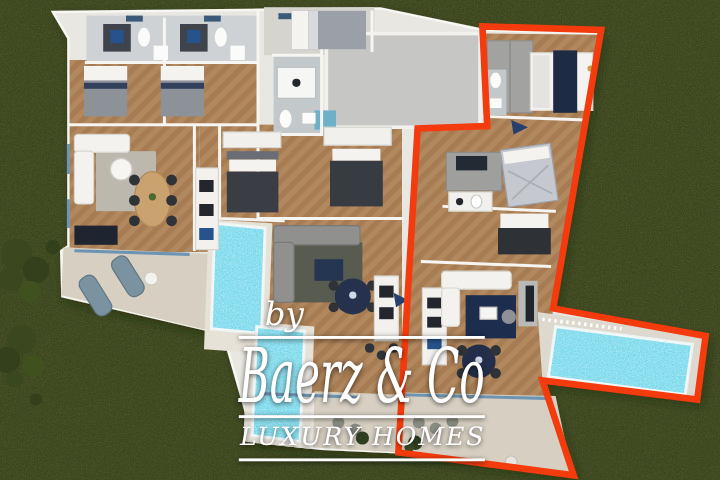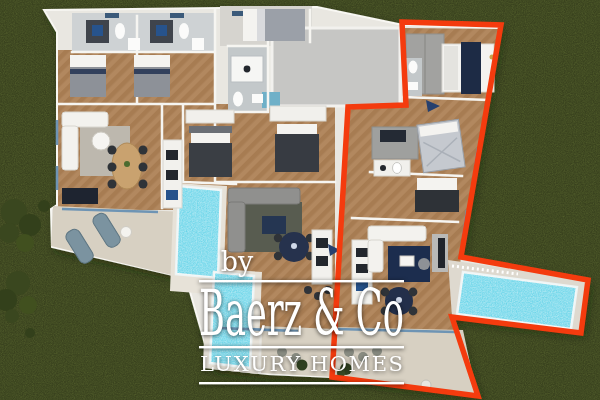--- a/index.html
+++ b/index.html
@@ -1,16 +1,16 @@
 <!DOCTYPE html>
 <html><head>
 <meta charset="utf-8">
 <style>
   html,body{margin:0;padding:0;background:#40491f;}
-  .stage{width:600px;height:400px;position:relative;overflow:hidden;}
+  .stage{width:600px;height:400px;position:relative;overflow:hidden;font-style:italic;}
   svg{display:block;width:600px;height:400px;}
   .wm{filter:drop-shadow(0 1px 2px rgba(0,0,0,.65));}
   .wm text{fill:#ffffff;font-family:"DejaVu Serif","Liberation Serif",serif;}
   .walls{stroke:#f6f5f1;stroke-width:2.5;fill:none;stroke-linecap:square;}
   .win{stroke:#6e94b4;stroke-width:2.6;fill:none;stroke-linecap:butt;}
 </style>
 </head>
 <body>
 
 <div class="stage">

